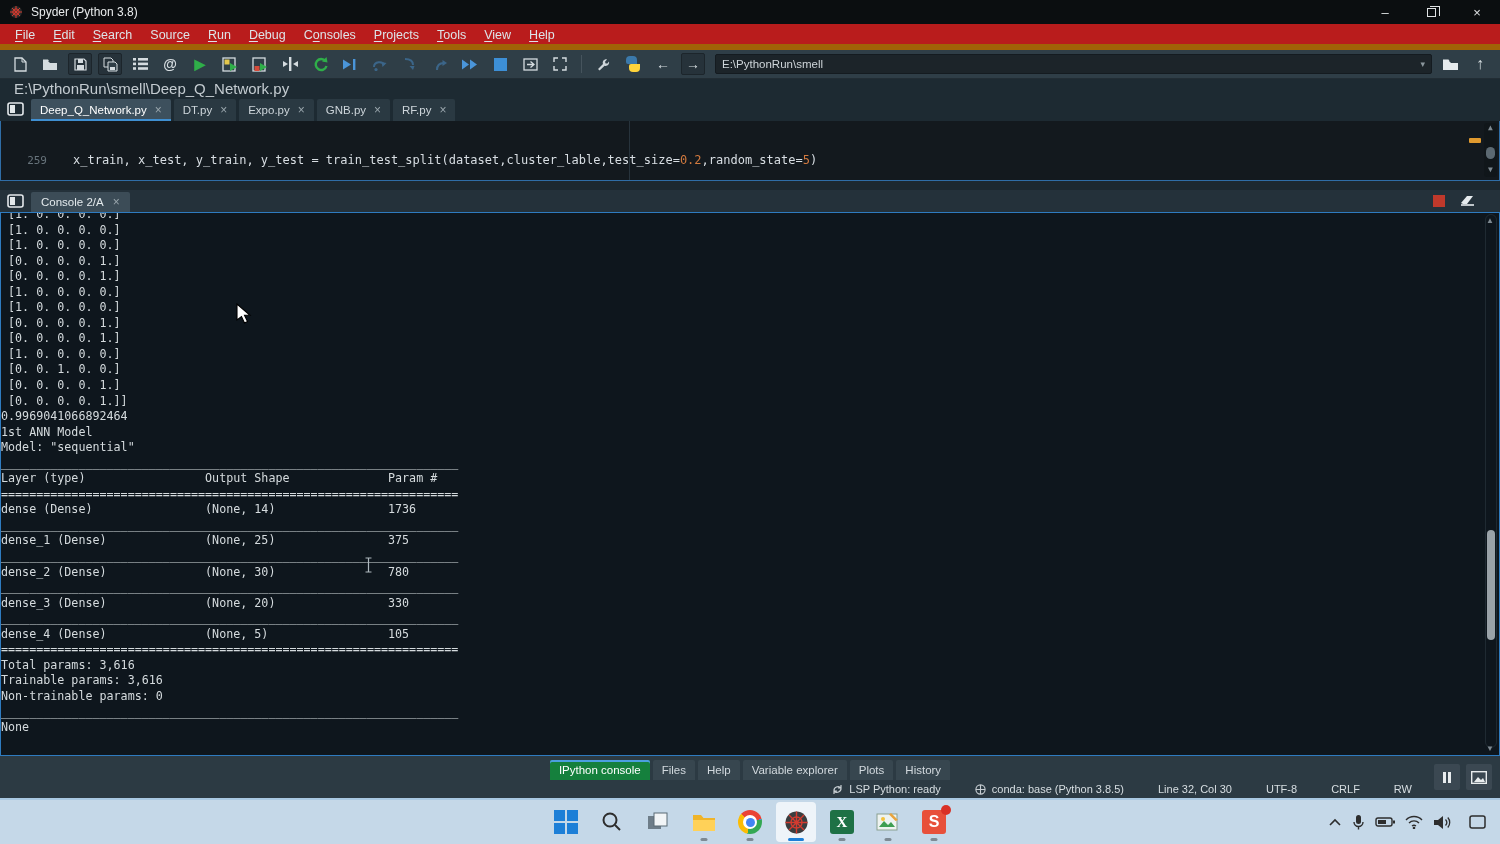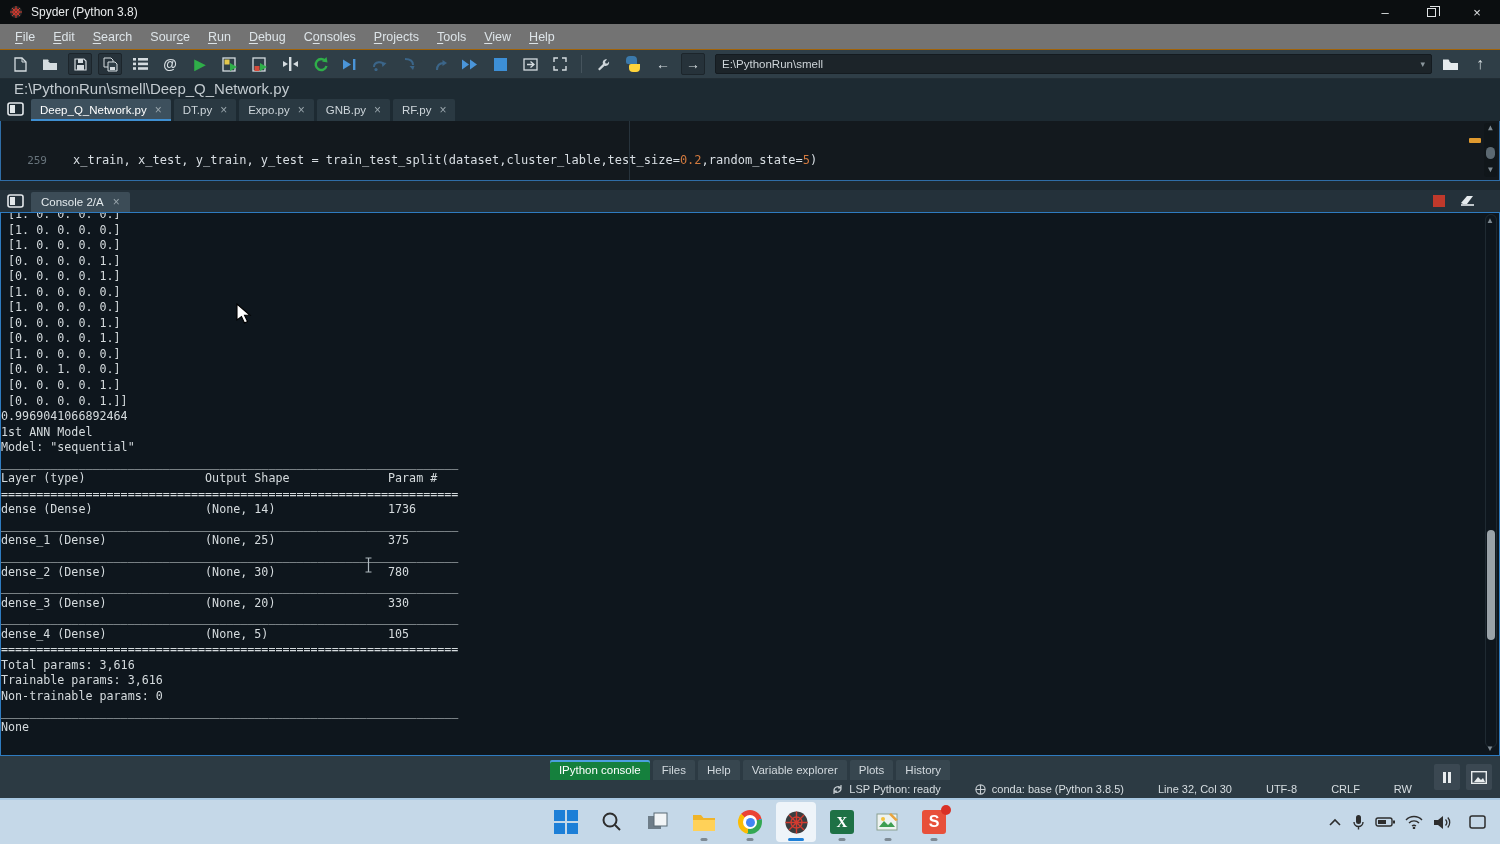--- a/index.html
+++ b/index.html
@@ -11,21 +11,21 @@
   
   .titlebar { top:0; height:24px; background:#0b0e10; display:flex; align-items:center; color:#e9eced; }
   .titlebar .logo { margin:0 8px 0 9px; display:flex; }
   .titlebar .title { font-size:12px; }
   .win-controls { margin-left:auto; display:flex; height:100%; }
   .win-btn { width:46px; height:100%; display:flex; align-items:center; justify-content:center; color:#e0e3e5; font-size:13px; }
   .restore-glyph { width:9px; height:9px; border:1px solid #dfe2e4; position:relative; background:#0b0e10; }
   .restore-glyph:before { content:""; position:absolute; left:2px; top:-3px; width:9px; height:9px; border:1px solid #dfe2e4; border-left:none; border-bottom:none; }
 
   
-  .menubar { top:24px; height:26px; background:#737373; display:flex; align-items:center; padding-left:6px; border-bottom:1px solid #a16207; }
+  .menubar { top:24px; height:26px; background:#b91c1c; display:flex; padding-left:6px; border-bottom:6px solid #a16207; }
   .mi { display:inline-block; color:#dde4e8; font-size:12.5px; padding:4px 9px; }
   .mi u { text-underline-offset:2px; }
 
   
   .toolbar { top:50px; height:29px; background:#2f3e47; display:flex; align-items:center; gap:6px; padding:0 8px; border-bottom:1px solid #222d34; }
   .tb { width:24px; height:22px; display:flex; align-items:center; justify-content:center; flex:none; }
   .tb.pressed { background:#26323a; border:1px solid #1c252b; border-radius:2px; }
   .tb svg { display:block; }
   .glyph { font-size:14px; color:#d5dce0; font-weight:bold; line-height:1; }
   .glyph.green { color:#2fae49; }

